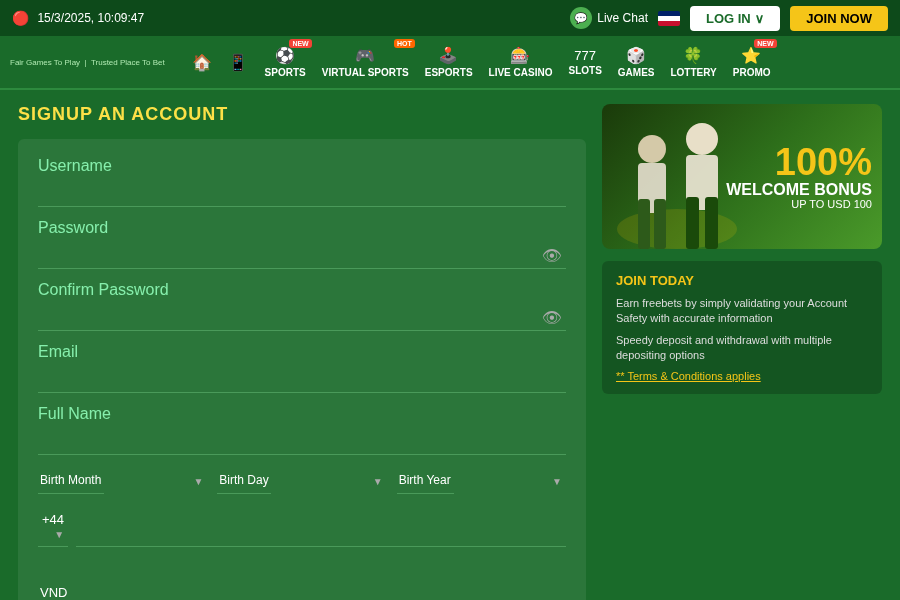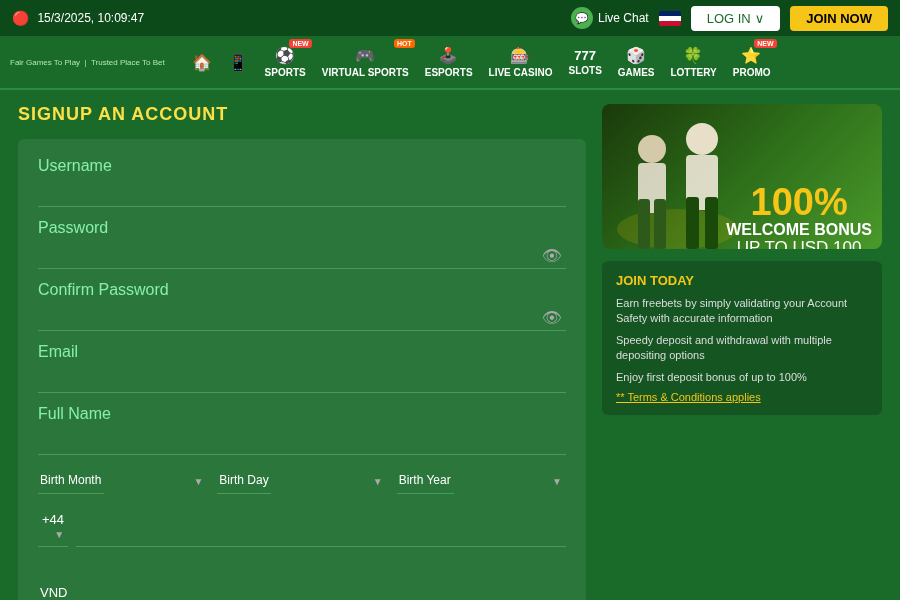--- a/index.html
+++ b/index.html
@@ -61,21 +61,21 @@
       overflow: hidden;
       position: relative;
     }
     .login-btn {
       background: #fff;
       color: #1a6b2a;
       border: none;
       border-radius: 4px;
       padding: 5px 16px;
       font-size: 13px;
-      font-weight: normal;
+      font-weight: bold;
       cursor: pointer;
       display: flex;
       align-items: center;
       gap: 4px;
     }
     .join-btn {
       background: #f5c518;
       color: #000;
       border: none;
       border-radius: 4px;
@@ -286,37 +286,36 @@
       display: flex;
       align-items: center;
       justify-content: flex-end;
       margin-bottom: 12px;
     }
     .promo-banner-text {
       position: absolute;
       right: 10px;
       top: 50%;
       transform: translateY(-50%);
-      text-align: center;
-      margin-top: 44px;
+      text-align: right;
     }
     .bonus-pct {
       font-size: 38px;
       font-weight: 900;
       color: #f5c518;
       line-height: 1;
     }
     .bonus-label {
       font-size: 16px;
       font-weight: 900;
       color: #fff;
       line-height: 1.1;
     }
     .bonus-sub {
-      font-size: 17px;
+      font-size: 11px;
       color: #fff;
     }
     .promo-info {
       background: rgba(0,0,0,0.2);
       border-radius: 6px;
       padding: 12px 14px;
     }
     .join-today {
       color: #f5c518;
       font-size: 13px;
@@ -381,21 +380,21 @@
   </div>
   <div class="nav-item">
     <span class="nav-icon">🕹️</span>
     <span style="font-size:10px">ESPORTS</span>
   </div>
   <div class="nav-item">
     <span class="nav-icon">🎰</span>
     <span style="font-size:10px">LIVE CASINO</span>
   </div>
   <div class="nav-item">
-    <span class="nav-icon" style="font-size:13px;font-weight:bold">777</span>
+    <span class="nav-icon" style="font-size:13px;font-weight:normal">777</span>
     <span style="font-size:10px">SLOTS</span>
   </div>
   <div class="nav-item">
     <span class="nav-icon">🎲</span>
     <span style="font-size:10px">GAMES</span>
   </div>
   <div class="nav-item">
     <span class="nav-icon">🍀</span>
     <span style="font-size:10px">LOTTERY</span>
   </div>
@@ -521,17 +520,16 @@
       <div class="promo-banner-text">
         <div class="bonus-pct">100%</div>
         <div class="bonus-label">WELCOME BONUS</div>
         <div class="bonus-sub">UP TO USD 100</div>
       </div>
     </div>
     <div class="promo-info">
       <div class="join-today">JOIN TODAY</div>
       <div class="promo-point">Earn freebets by simply validating your Account Safety with accurate information</div>
       <div class="promo-point">Speedy deposit and withdrawal with multiple depositing options</div>
-      <div class="promo-point">Enjoy first deposit bonus of up to 100%</div>
       <div class="terms-link">** Terms &amp; Conditions applies</div>
     </div>
   </div>
 </div>
 
 </body></html>

